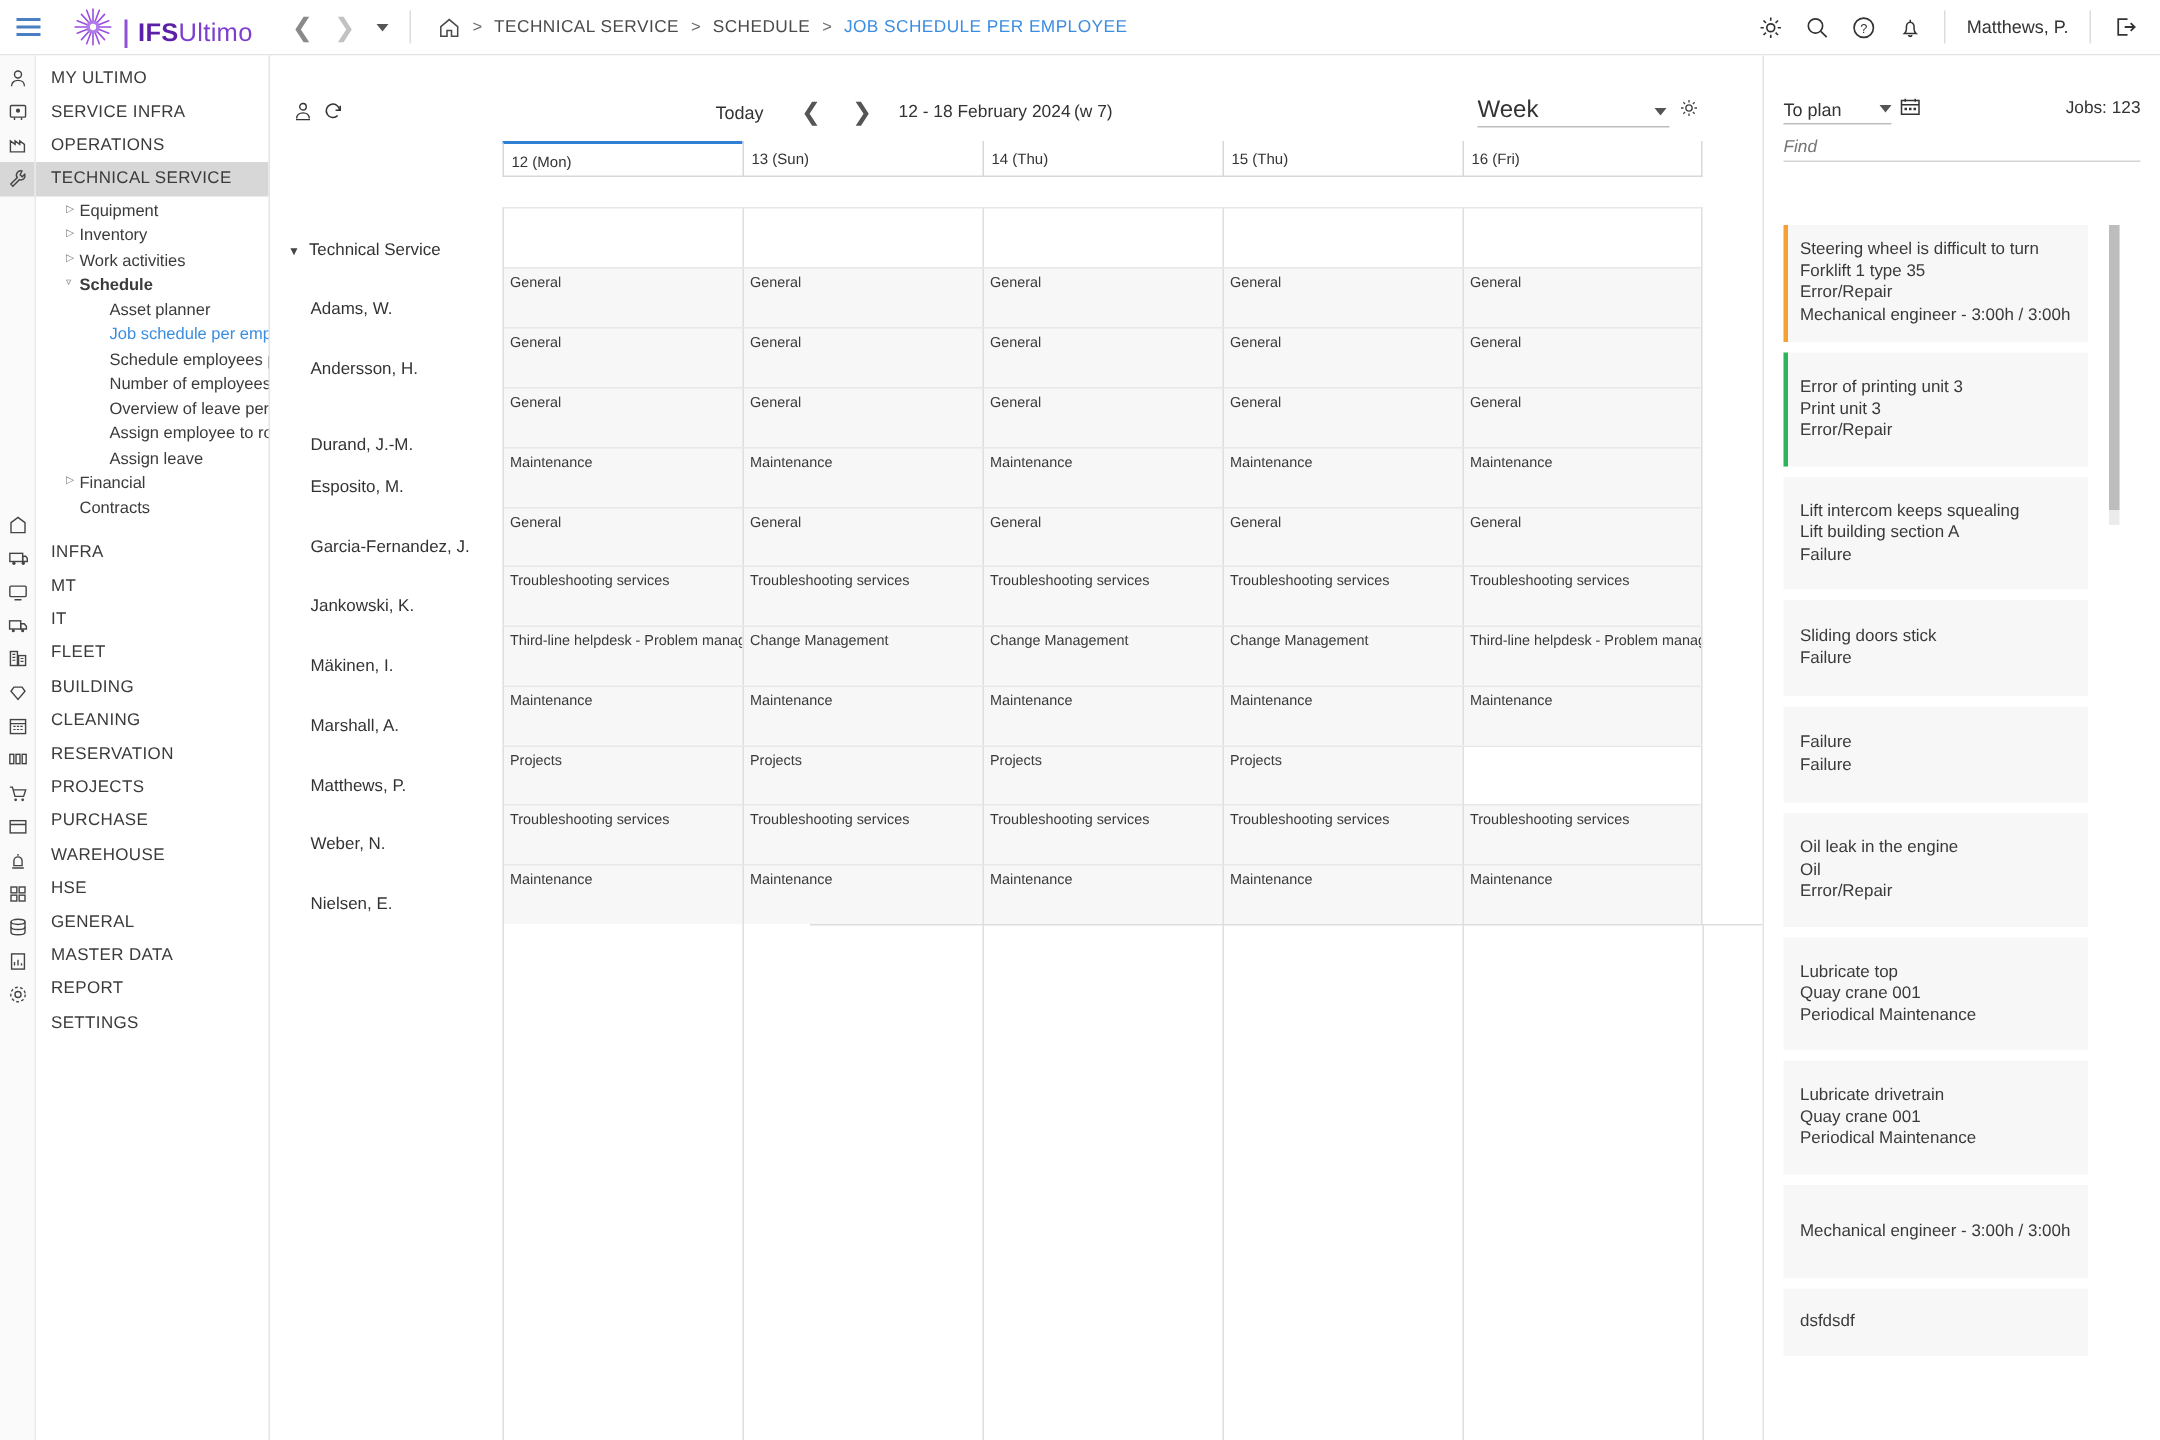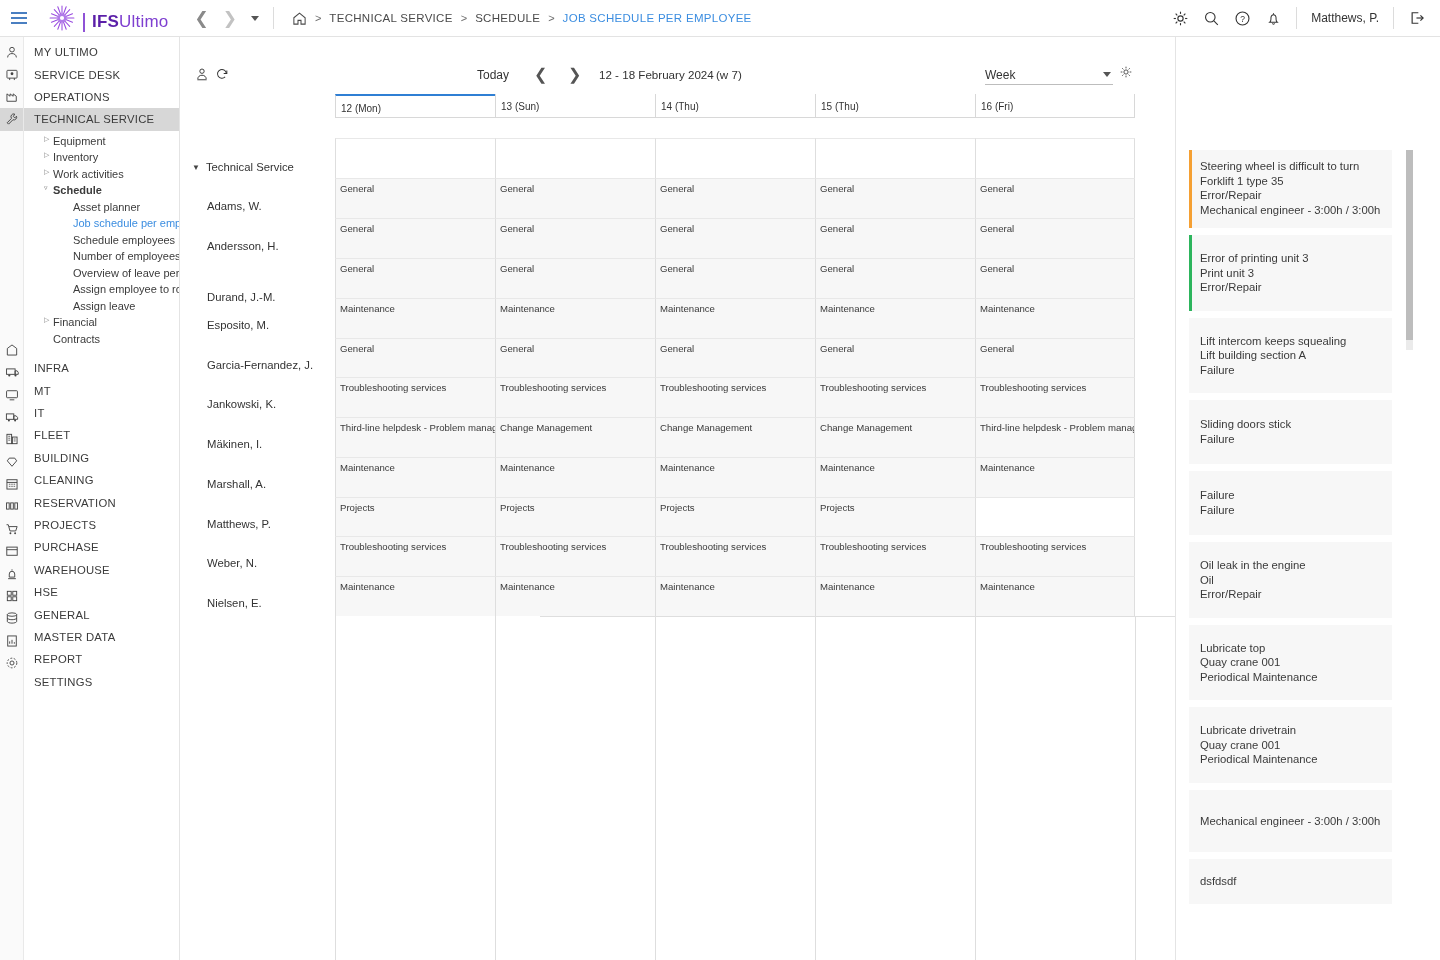--- a/index.html
+++ b/index.html
@@ -90,21 +90,21 @@
     position: absolute; left: 296px; top: 31px;
     font-size: 12px; color: #333; cursor: pointer;
   }
   .chv { position: absolute; top: 28px; font-size: 16px; color: #555; cursor: pointer; }
   .daterange { position: absolute; left: 418px; top: 31px; font-size: 11.6px; color: #333; }
   .wknum { position: absolute; left: 535px; top: 31px; font-size: 11.6px; color: #333; }
   .viewsel {
     position: absolute; left: 804px; top: 28px; width: 128px; height: 20px;
     border-bottom: 1px solid #bdbdbd; cursor: pointer;
   }
-  .viewsel-l { font-size: 12px; color: #333; }
+  .viewsel-l { font-size: 16px; color: #333; }
   .viewsel .caret-dn { position: absolute; right: 2px; top: 7px; }
   .gear-sched { position: absolute; left: 938px; top: 28px; cursor: pointer; }
 
   .headerrow { position: absolute; top: 57px; left: 0; width: 994px; height: 24px; }
   .resname-hd { position: absolute; left: 0; top: 0; width: 154px; height: 24px; }
   .dayhd {
     position: absolute; top: 0; height: 24px;
     border-left: 1px solid #d8d8d8; border-bottom: 1px solid #d8d8d8;
     font-size: 10px; color: #333; padding: 7px 0 0 5px;
   }
@@ -412,21 +412,21 @@
       </svg>
   </div>
 </div>
 
 <div class="sidebar">
   <div style="height:4px"></div>
   <div class="snav">
       <span class="snav-l">MY ULTIMO</span>
     </div>
   <div class="snav">
-      <span class="snav-l">SERVICE DESK</span>
+      <span class="snav-l">SERVICE INFRA</span>
     </div>
   <div class="snav">
       <span class="snav-l">OPERATIONS</span>
     </div>
   <div class="snav sel">
       <span class="snav-l">TECHNICAL SERVICE</span>
     </div>
 
   <div style="height:4px"></div>
   <div class="sub" style="padding-left:20px">
@@ -704,20 +704,39 @@
     <div class="vgrid" style="left:154px;top:498px;height:344px"></div>
     <div class="vgrid" style="left:314px;top:498px;height:344px"></div>
     <div class="vgrid" style="left:474px;top:498px;height:344px"></div>
     <div class="vgrid" style="left:634px;top:498px;height:344px"></div>
     <div class="vgrid" style="left:794px;top:498px;height:344px"></div>
     <div class="vgrid" style="left:954px;top:498px;height:344px"></div>
   </div>
 </div>
 
 <div class="rightpanel">
+  <div class="rp-top">
+    <div class="toplan">
+      <span class="toplan-l">To plan</span>
+      <span class="caret-dn"></span>
+    </div>
+    <div class="cal-ic">
+      <svg width="15" height="15" viewBox="0 0 18 18">
+        <rect x="2" y="3.6" width="14" height="11" fill="none" stroke="#333" stroke-width="1.2"></rect>
+        <line x1="2" y1="7" x2="16" y2="7" stroke="#333" stroke-width="1.2"></line>
+        <line x1="5" y1="2.2" x2="5" y2="4.6" stroke="#333" stroke-width="1.2"></line>
+        <line x1="13" y1="2.2" x2="13" y2="4.6" stroke="#333" stroke-width="1.2"></line>
+        <rect x="4.4" y="9.4" width="2" height="2" fill="#333"></rect>
+        <rect x="8" y="9.4" width="2" height="2" fill="#333"></rect>
+        <rect x="11.6" y="9.4" width="2" height="2" fill="#333"></rect>
+      </svg>
+    </div>
+    <div class="jobs">Jobs: 123</div>
+    <input class="find" type="text" placeholder="Find" style="">
+  </div>
 
   <div class="joblist">
     <div class="jobcard accent">
       <div class="jl">Steering wheel is difficult to turn</div>
       <div class="jl">Forklift 1 type 35</div>
       <div class="jl">Error/Repair</div>
       <div class="jl">Mechanical engineer - 3:00h / 3:00h</div>
     </div>
     <div class="jobcard accent-g" style="padding-top:16px;padding-bottom:16px">
       <div class="jl">Error of printing unit 3</div>

